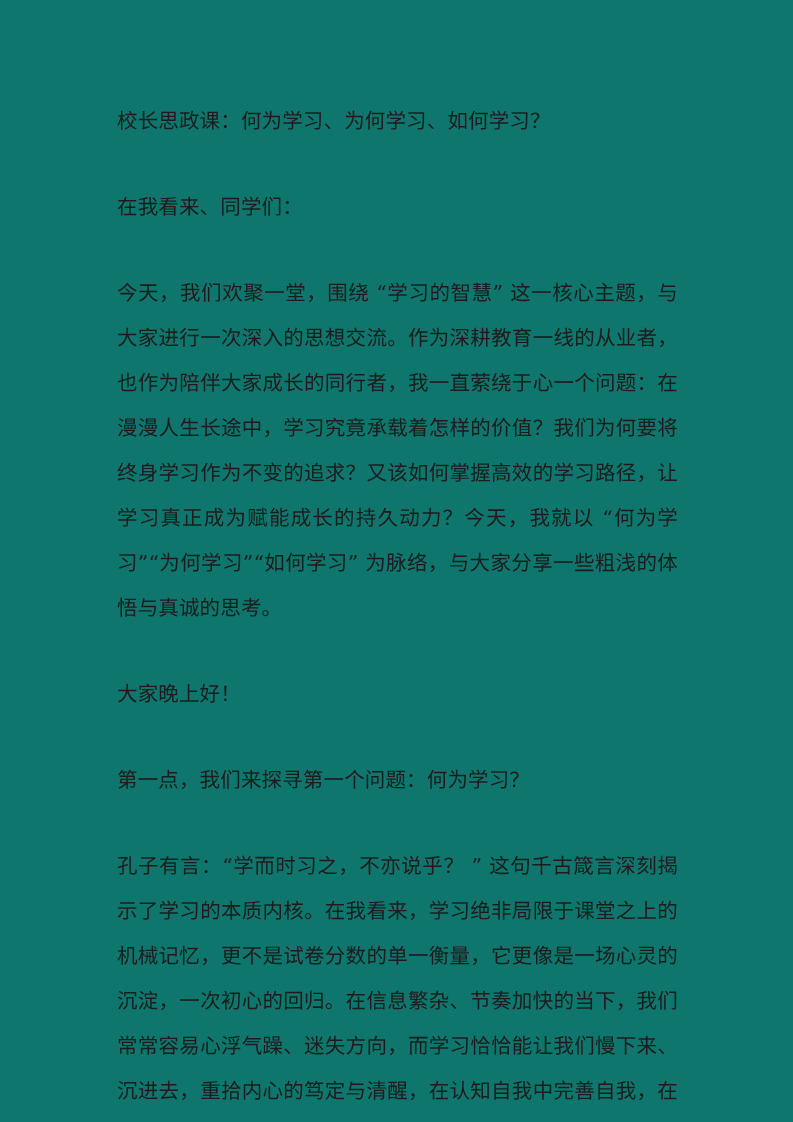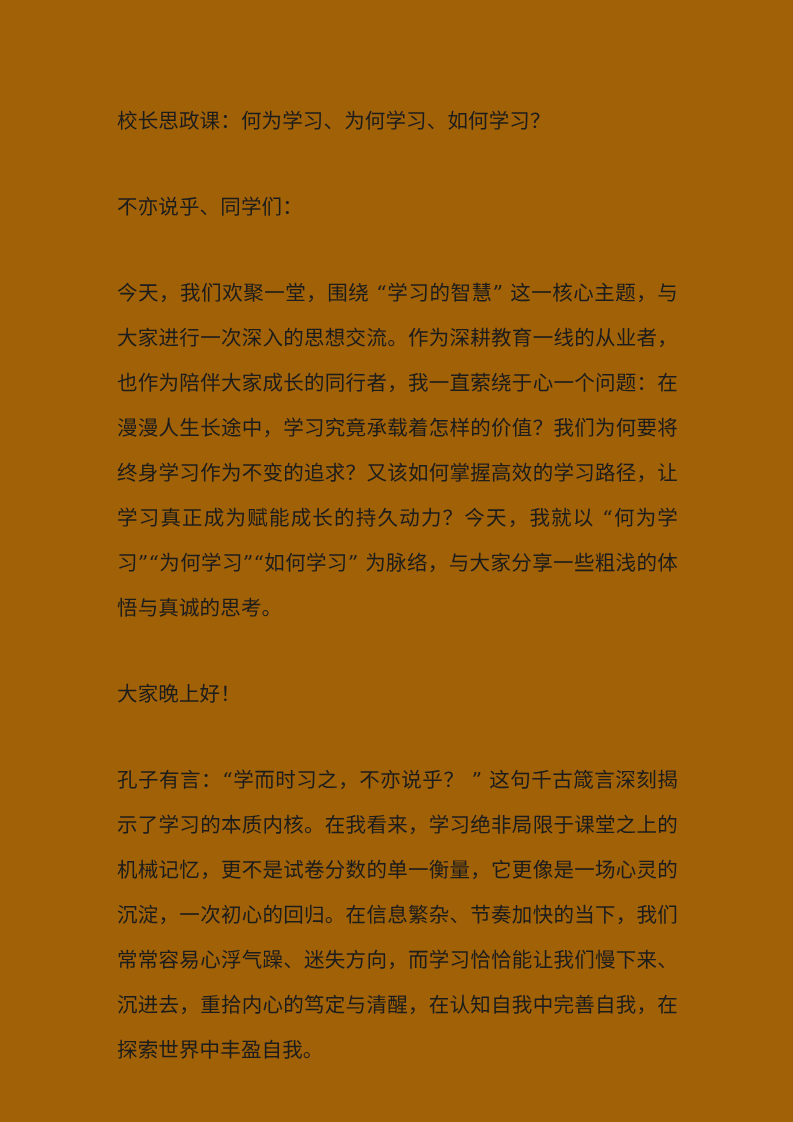--- a/index.html
+++ b/index.html
@@ -11,21 +11,21 @@
 
   body {
     font-family: "DejaVu Serif", "Liberation Serif", serif;
     -webkit-font-smoothing: antialiased;
   }
 
   .page {
     position: relative;
     width: 793px;
     height: 1122px;
-    background: #a16207;
+    background: #0f766e;
     margin: 0 auto;
     overflow: hidden;
     box-sizing: border-box;
   }
 
   .doc-body {
     position: absolute;
     left: 117px;
     top: 99px;
     width: 561px;
@@ -57,23 +57,24 @@
   }
 </style>
 </head>
 <body>
 
 <div class="page">
   <div class="doc-body">
 
     <p class="para para-title">校长思政课：何为学习、为何学习、如何学习？</p>
 
-    <p class="para para-short">不亦说乎、同学们：</p>
+    <p class="para para-short">在我看来、同学们：</p>
 
     <p class="para">今天，我们欢聚一堂，围绕 “学习的智慧” 这一核心主题，与大家进行一次深入的思想交流。作为深耕教育一线的从业者，也作为陪伴大家成长的同行者，我一直萦绕于心一个问题：在漫漫人生长途中，学习究竟承载着怎样的价值？我们为何要将终身学习作为不变的追求？又该如何掌握高效的学习路径，让学习真正成为赋能成长的持久动力？今天，我就以 “何为学习”“为何学习”“如何学习” 为脉络，与大家分享一些粗浅的体悟与真诚的思考。</p>
 
     <p class="para para-short">大家晚上好！</p>
 
+    <p class="para para-title">第一点，我们来探寻第一个问题：何为学习？</p>
 
     <p class="para">孔子有言：“学而时习之，不亦说乎？ ” 这句千古箴言深刻揭示了学习的本质内核。在我看来，学习绝非局限于课堂之上的机械记忆，更不是试卷分数的单一衡量，它更像是一场心灵的沉淀，一次初心的回归。在信息繁杂、节奏加快的当下，我们常常容易心浮气躁、迷失方向，而学习恰恰能让我们慢下来、沉进去，重拾内心的笃定与清醒，在认知自我中完善自我，在探索世界中丰盈自我。</p>
 
   </div>
 </div>
 
 </body></html>

